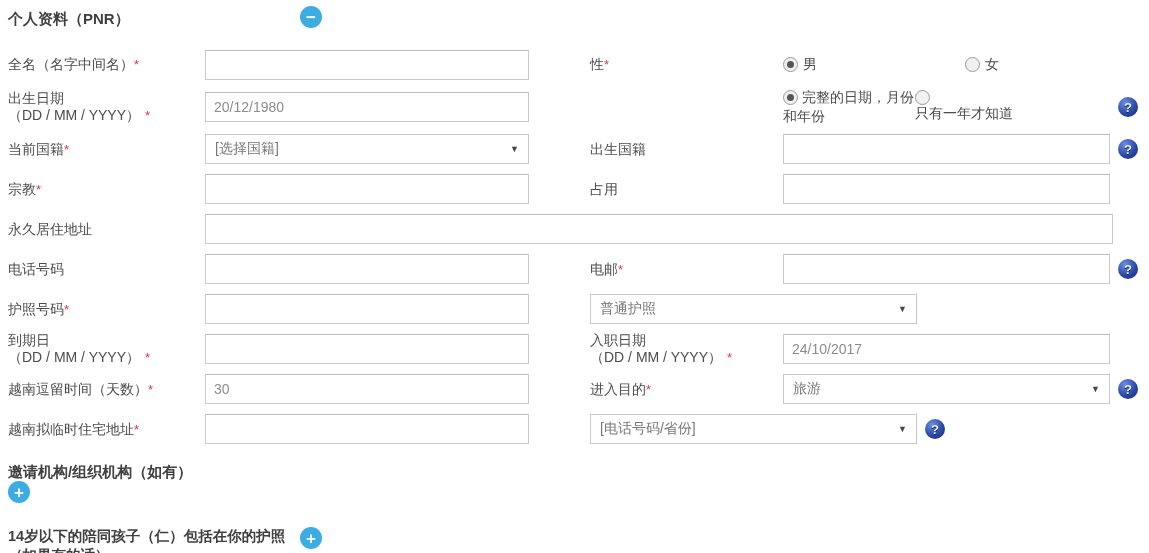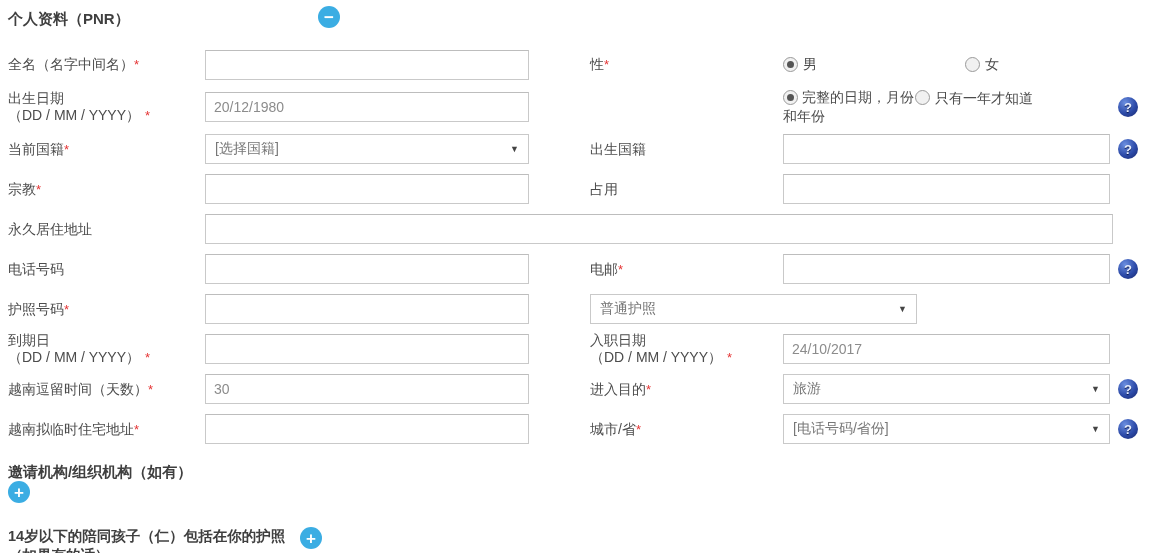--- a/index.html
+++ b/index.html
@@ -5,21 +5,21 @@
   * { box-sizing: border-box; margin: 0; padding: 0; }
   html,body { background:#fff; }
   body { font-family: "Liberation Sans", "DejaVu Sans", sans-serif; }
   .page { position: relative; width: 1149px; height: 553px; background:#fff; overflow:hidden; }
 
   .content { position:absolute; top:6px; left:8px; width:1133px; }
 
   
   .section-head { display:flex; align-items:flex-start; }
   .sec-title { width:292px; font-size:15px; font-weight:bold; color:#3f3f3f; line-height:19px; padding-top:3px; }
-  .head1 { height:38px;gap:18px; }
+  .head1 { height:38px; }
   .cbtn { width:22px; height:22px; border-radius:50%; background:#3badе3; background:#3badE3;
           color:#fff; display:flex; align-items:center; justify-content:center;
           font-size:17px; font-weight:bold; line-height:1; cursor:pointer; flex:0 0 auto; }
 
   
   .row { display:flex; align-items:center; height:40px; width:100%; }
   .row.r1 { height:41px; }
   .row.tall { height:44px; }
   .lbl-l { width:197px; font-size:14px; color:#4c4c4c; line-height:17px; padding-right:6px; }
   .inp-l { width:324px; }
@@ -40,21 +40,21 @@
   .select .arrow { font-size:9px; color:#444; }
 
   
   .radio-opt { display:flex; align-items:center; cursor:pointer; font-size:14px; color:#4c4c4c; }
   .rb { width:15px; height:15px; border-radius:50%; border:1px solid #9a9a9a; background:#f1f1f1;
         display:inline-block; position:relative; flex:0 0 auto; margin-right:5px; vertical-align:-3px; }
   .rb.checked::after { content:""; position:absolute; left:3px; top:3px; width:7px; height:7px;
         border-radius:50%; background:#555; }
   .radio-wrap { display:block; width:132px; font-size:14px; color:#4c4c4c; line-height:19px; cursor:pointer; }
   .radio-wrap .rb { margin-right:4px; }
-  .radio-year { display:flex; align-items:flex-start; padding-top:2px; width:150px; font-size:14px; color:#4c4c4c; cursor:pointer; }
+  .radio-year { display:flex; align-items:flex-start; padding-top:2px; width:150px; font-size:14px; color:#4c4c4c; cursor:pointer;flex-direction:column; }
 
   
   .help { width:20px; height:20px; margin-left:8px; border-radius:50%; flex:0 0 auto; cursor:pointer;
           background: radial-gradient(circle at 35% 28%, #6b8fe0 0%, #2c4aa8 55%, #17266b 100%);
           color:#e8efff; font-weight:bold; font-size:13px; display:flex; align-items:center;
           justify-content:center; text-shadow:0 1px 1px #0a1646; }
   .help-slot { width:28px; display:flex; justify-content:flex-end; }
 
   .sec2 { margin-top:10px; height:30px;flex-direction:column; }
   .sec3 { margin-top:38px; }
@@ -209,21 +209,20 @@
           <div class="help">
             <span>?</span>
           </div>
         </div>
     </div>
 
     <div class="row">
       <div class="lbl-l"><span>越南拟临时住宅地址</span><span class="req">*</span></div>
       <div class="inp-l"><input class="txt" type="text" style=""></div>
       <div class="gap"></div>
-      <div class="lbl-r"><span>城市/省</span><span class="req">*</span></div>
       <div class="inp-r">
         <div class="select">
           <span class="sel-text">[电话号码/省份]</span>
           <span class="arrow">▼</span>
         </div>
       </div>
       <div class="help-slot">
           <div class="help">
             <span>?</span>
           </div>

